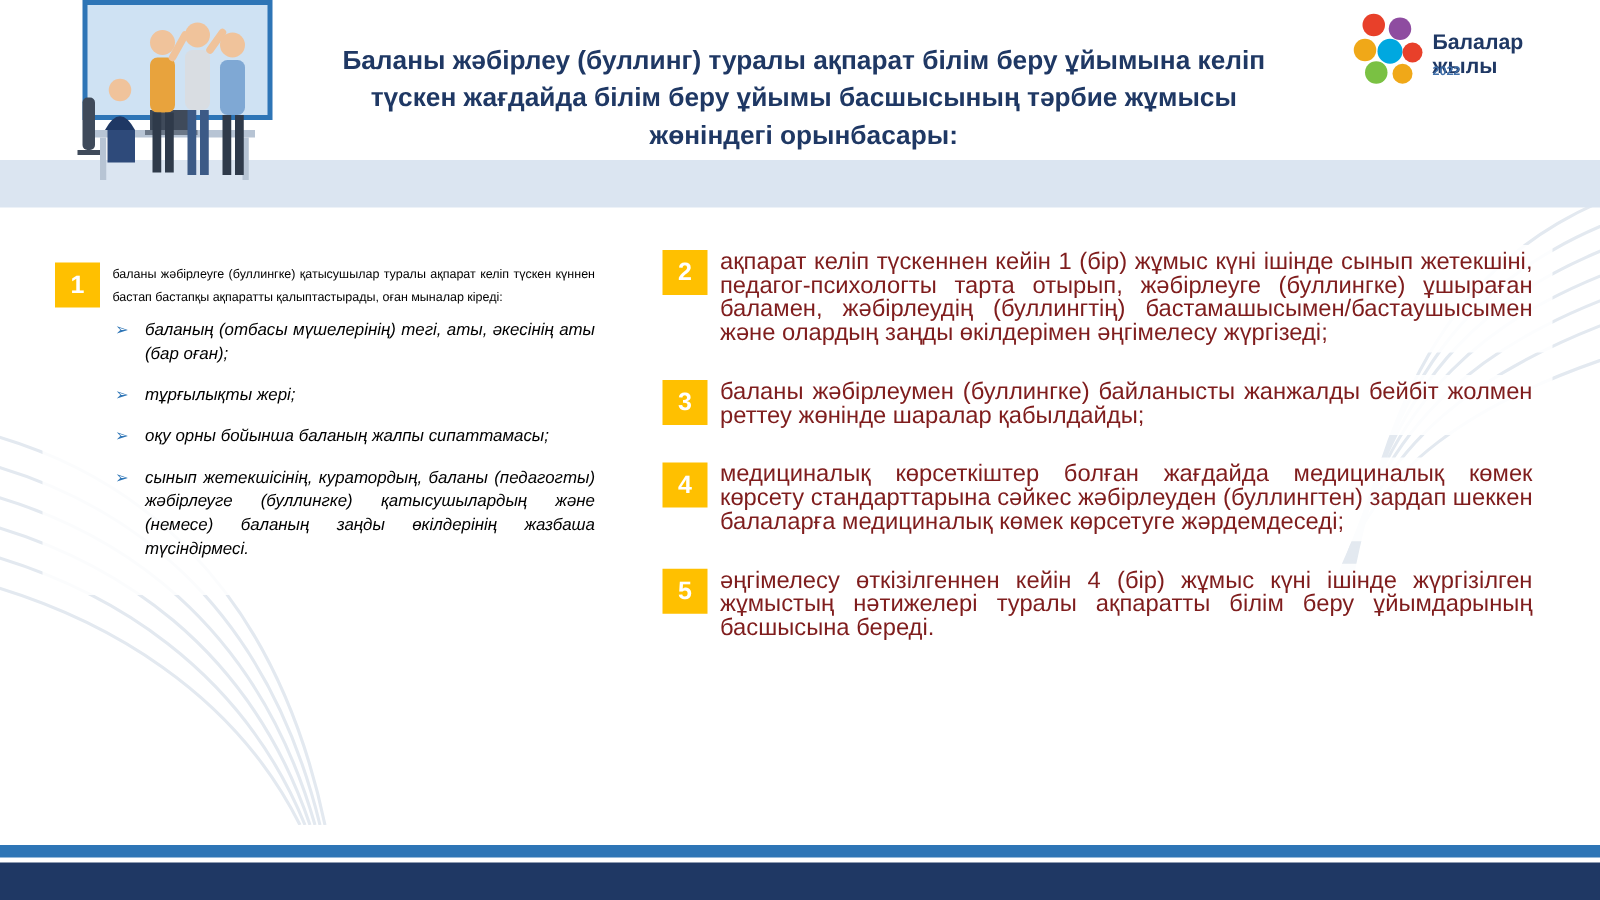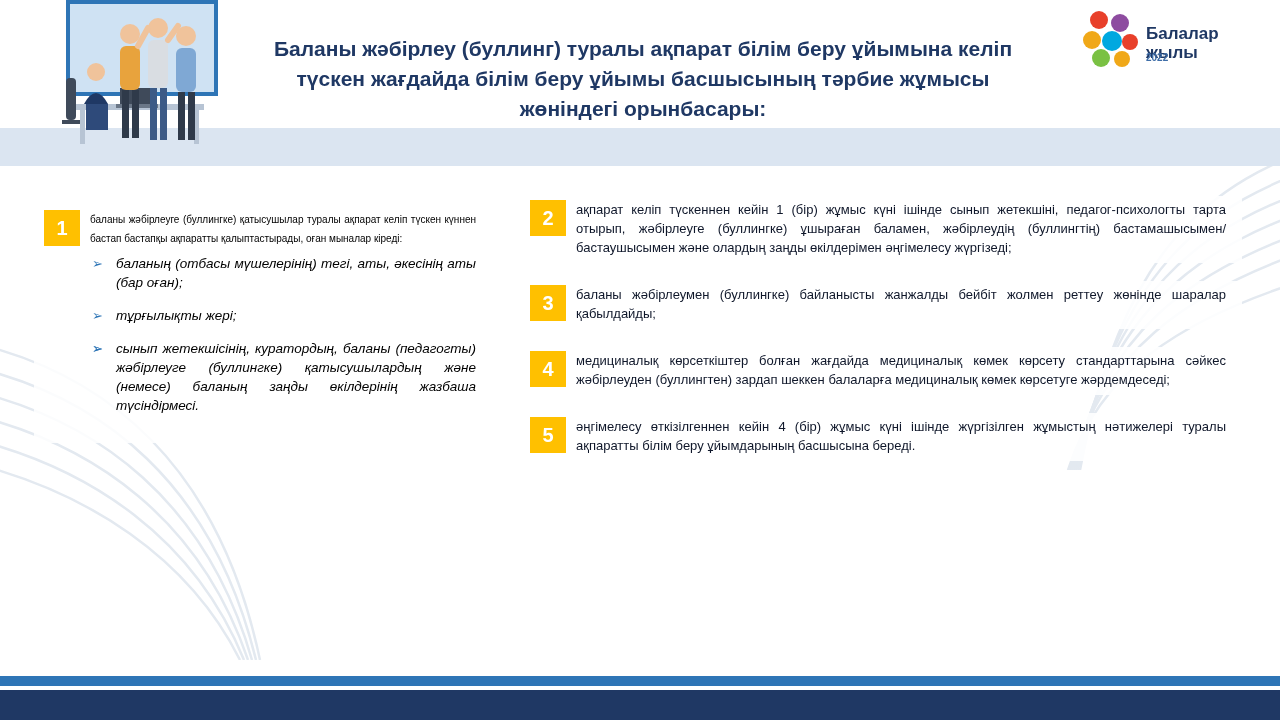--- a/index.html
+++ b/index.html
@@ -180,23 +180,23 @@
   .r-item {
     display: flex;
     align-items: flex-start;
     background: rgba(255,255,255,0.88);
     margin-bottom: 18px;
     padding: 4px 6px 6px 0;
     box-sizing: border-box;
   }
   .r-text {
     margin-left: 10px;
-    font-size: 13px;
+    font-size: 19px;
     line-height: 19px;
-    color: #0f172a;
+    color: #7f1d1d;
     text-align: justify;
     width: 650px;
   }
 
   
   .footer-light {
     position: absolute;
     left: 0;
     bottom: 34px;
     width: 1280px;
@@ -295,21 +295,21 @@
 </div>
 
 <div class="col-left">
   <div class="left-row">
     <div class="badge">1</div>
     <div class="left-body">
       <p class="left-intro">баланы жәбірлеуге (буллингке) қатысушылар туралы ақпарат келіп түскен күннен бастап бастапқы ақпаратты қалыптастырады, оған мыналар кіреді:</p>
       <ul class="bullets">
         <li><span class="arrow">➢</span><span>баланың (отбасы мүшелерінің) тегі, аты, әкесінің аты (бар оған);</span></li>
         <li><span class="arrow">➢</span><span> тұрғылықты жері;</span></li>
-        <li><span class="arrow">➢</span></li>
+        <li><span class="arrow">➢</span><span> оқу орны бойынша баланың жалпы сипаттамасы;</span></li>
         <li><span class="arrow">➢</span><span>сынып жетекшісінің, куратордың, баланы (педагогты) жәбірлеуге (буллингке) қатысушылардың және (немесе) баланың заңды өкілдерінің жазбаша түсіндірмесі.</span></li>
       </ul>
     </div>
   </div>
 </div>
 
 <div class="col-right">
   <div class="r-item">
     <div class="badge">2</div>
     <div class="r-text">ақпарат келіп түскеннен кейін 1 (бір) жұмыс күні ішінде сынып жетекшіні, педагог-психологты тарта отырып, жәбірлеуге (буллингке) ұшыраған баламен, жәбірлеудің (буллингтің) бастамашысымен/бастаушысымен және олардың заңды өкілдерімен әңгімелесу жүргізеді;</div>

